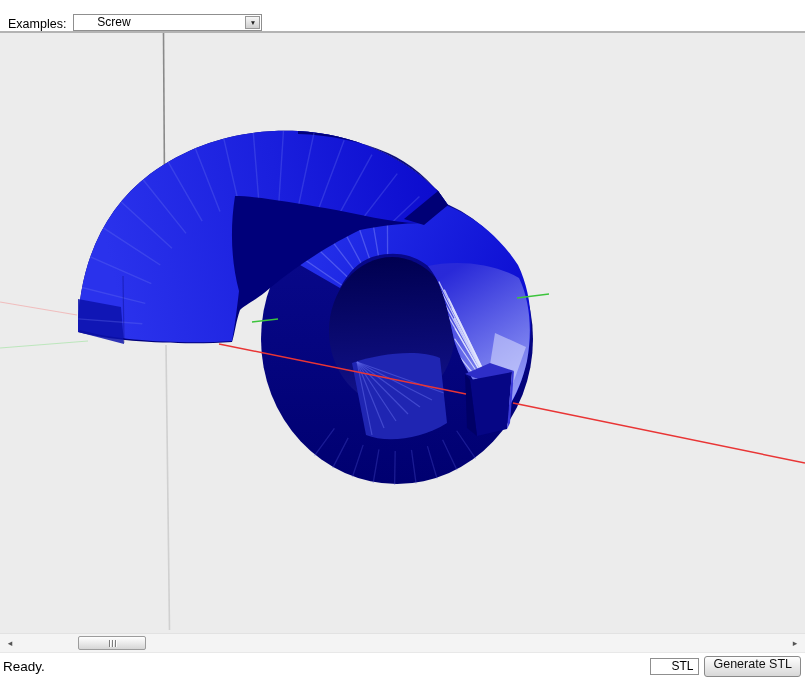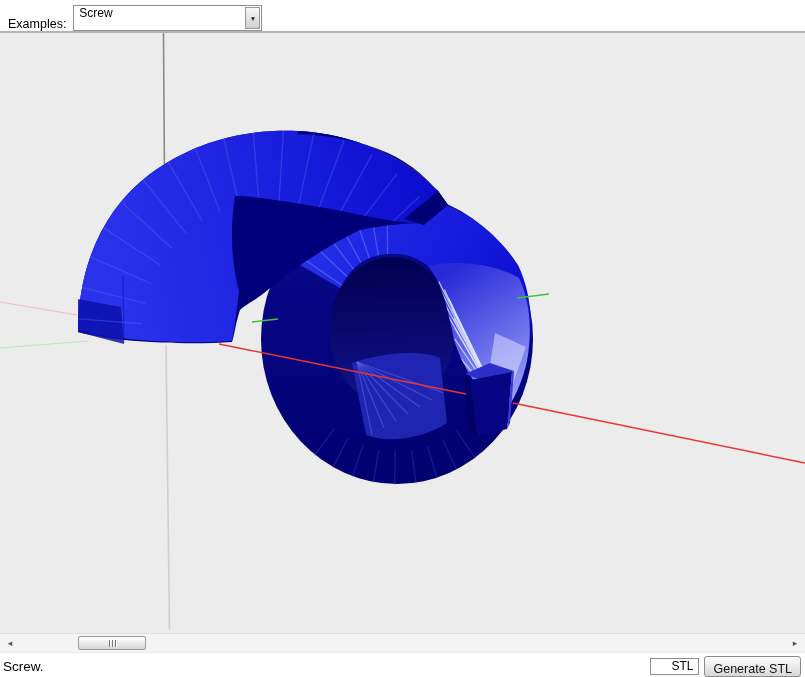--- a/index.html
+++ b/index.html
@@ -3,22 +3,22 @@
 <meta charset="utf-8">
 <style>
   html,body{margin:0;padding:0;}
   body{
     width:805px;height:677px;background:#ffffff;overflow:hidden;
     font-family:"Liberation Sans", sans-serif; color:#000;
     position:relative;
   }
   
   .topbar{height:31px;display:flex;align-items:flex-end;background:#fff;padding-left:8px;gap:7px;font-size:12.5px;}
-  .fselect{position:relative;width:189px;height:26px;background:#fff;border:1px solid #8f8f8f;
-    font-size:12px;line-height:15px;padding-left:5px;box-sizing:border-box;cursor:default;}
+  .fselect{position:relative;width:189px;height:17px;background:#fff;border:1px solid #8f8f8f;
+    font-size:12px;line-height:15px;padding-left:23px;box-sizing:border-box;cursor:default;}
   .fselect .ddbtn{position:absolute;right:1px;top:1px;bottom:1px;width:15px;
     background:linear-gradient(#f7f7f7,#cfcfcf);border:1px solid #979797;box-sizing:border-box;
     display:flex;align-items:center;justify-content:center;font-size:6.5px;color:#222;}
   
   .canvas{height:600px;background:#ececec;border-top:2px solid #b3b3b3;position:relative;}
   .canvas svg{position:absolute;left:0;top:0;}
   
   .hscroll{height:18px;background:#f4f4f4;border-top:1px solid #e2e2e2;border-bottom:1px solid #e8e8e8;
     position:relative;box-sizing:content-box;}
   .sarrow{position:absolute;top:0;width:16px;height:18px;display:flex;align-items:center;justify-content:center;
@@ -27,21 +27,21 @@
   .sthumb{position:absolute;left:78px;top:2px;width:66px;height:12px;border:1px solid #9c9c9c;border-radius:2px;
     background:linear-gradient(#ffffff,#d6d6d6);display:flex;gap:2px;align-items:center;justify-content:center;}
   .grip{width:1px;height:7px;background:#7d7d7d;box-shadow:1px 0 0 #fdfdfd;}
   
   .statusbar{height:26px;background:#fff;display:flex;align-items:center;justify-content:space-between;
     padding:0 4px 0 3px;font-size:13.5px;}
   .controls{display:flex;align-items:center;gap:5px;}
   .stl-select{position:relative;width:49px;height:17px;background:#fff;border:1px solid #8f8f8f;
     font-size:12px;line-height:15px;padding-left:20px;box-sizing:border-box;cursor:default;}
   .gen-btn{height:19px;padding:0 8px;font-size:12.5px;border:1px solid #8a8a8a;border-radius:3px;
-    background:linear-gradient(#fefefe,#d8d8d8);color:#111;display:flex;align-items:flex-end;cursor:default;}
+    background:linear-gradient(#fefefe,#d8d8d8);color:#111;display:flex;align-items:flex-start;cursor:default;}
 </style>
 </head>
 <body>
 
 <div class="topbar">
   <span>Examples:</span>
   <div class="fselect">
     <span>Screw</span>
     <span class="ddbtn">▼</span>
   </div>
@@ -209,21 +209,21 @@
   <span class="sarrow left">◂</span>
   <div class="sthumb">
     <span class="grip"></span>
     <span class="grip"></span>
     <span class="grip"></span>
   </div>
   <span class="sarrow right">▸</span>
 </div>
 
 <div class="statusbar">
-  <span>Screw.</span>
+  <span>Ready.</span>
   <div class="controls">
     <div class="stl-select">
       <span>STL</span>
       <span class="ddbtn">▼</span>
     </div>
     <div class="gen-btn">
       <span>Generate STL</span>
     </div>
   </div>
 </div>

